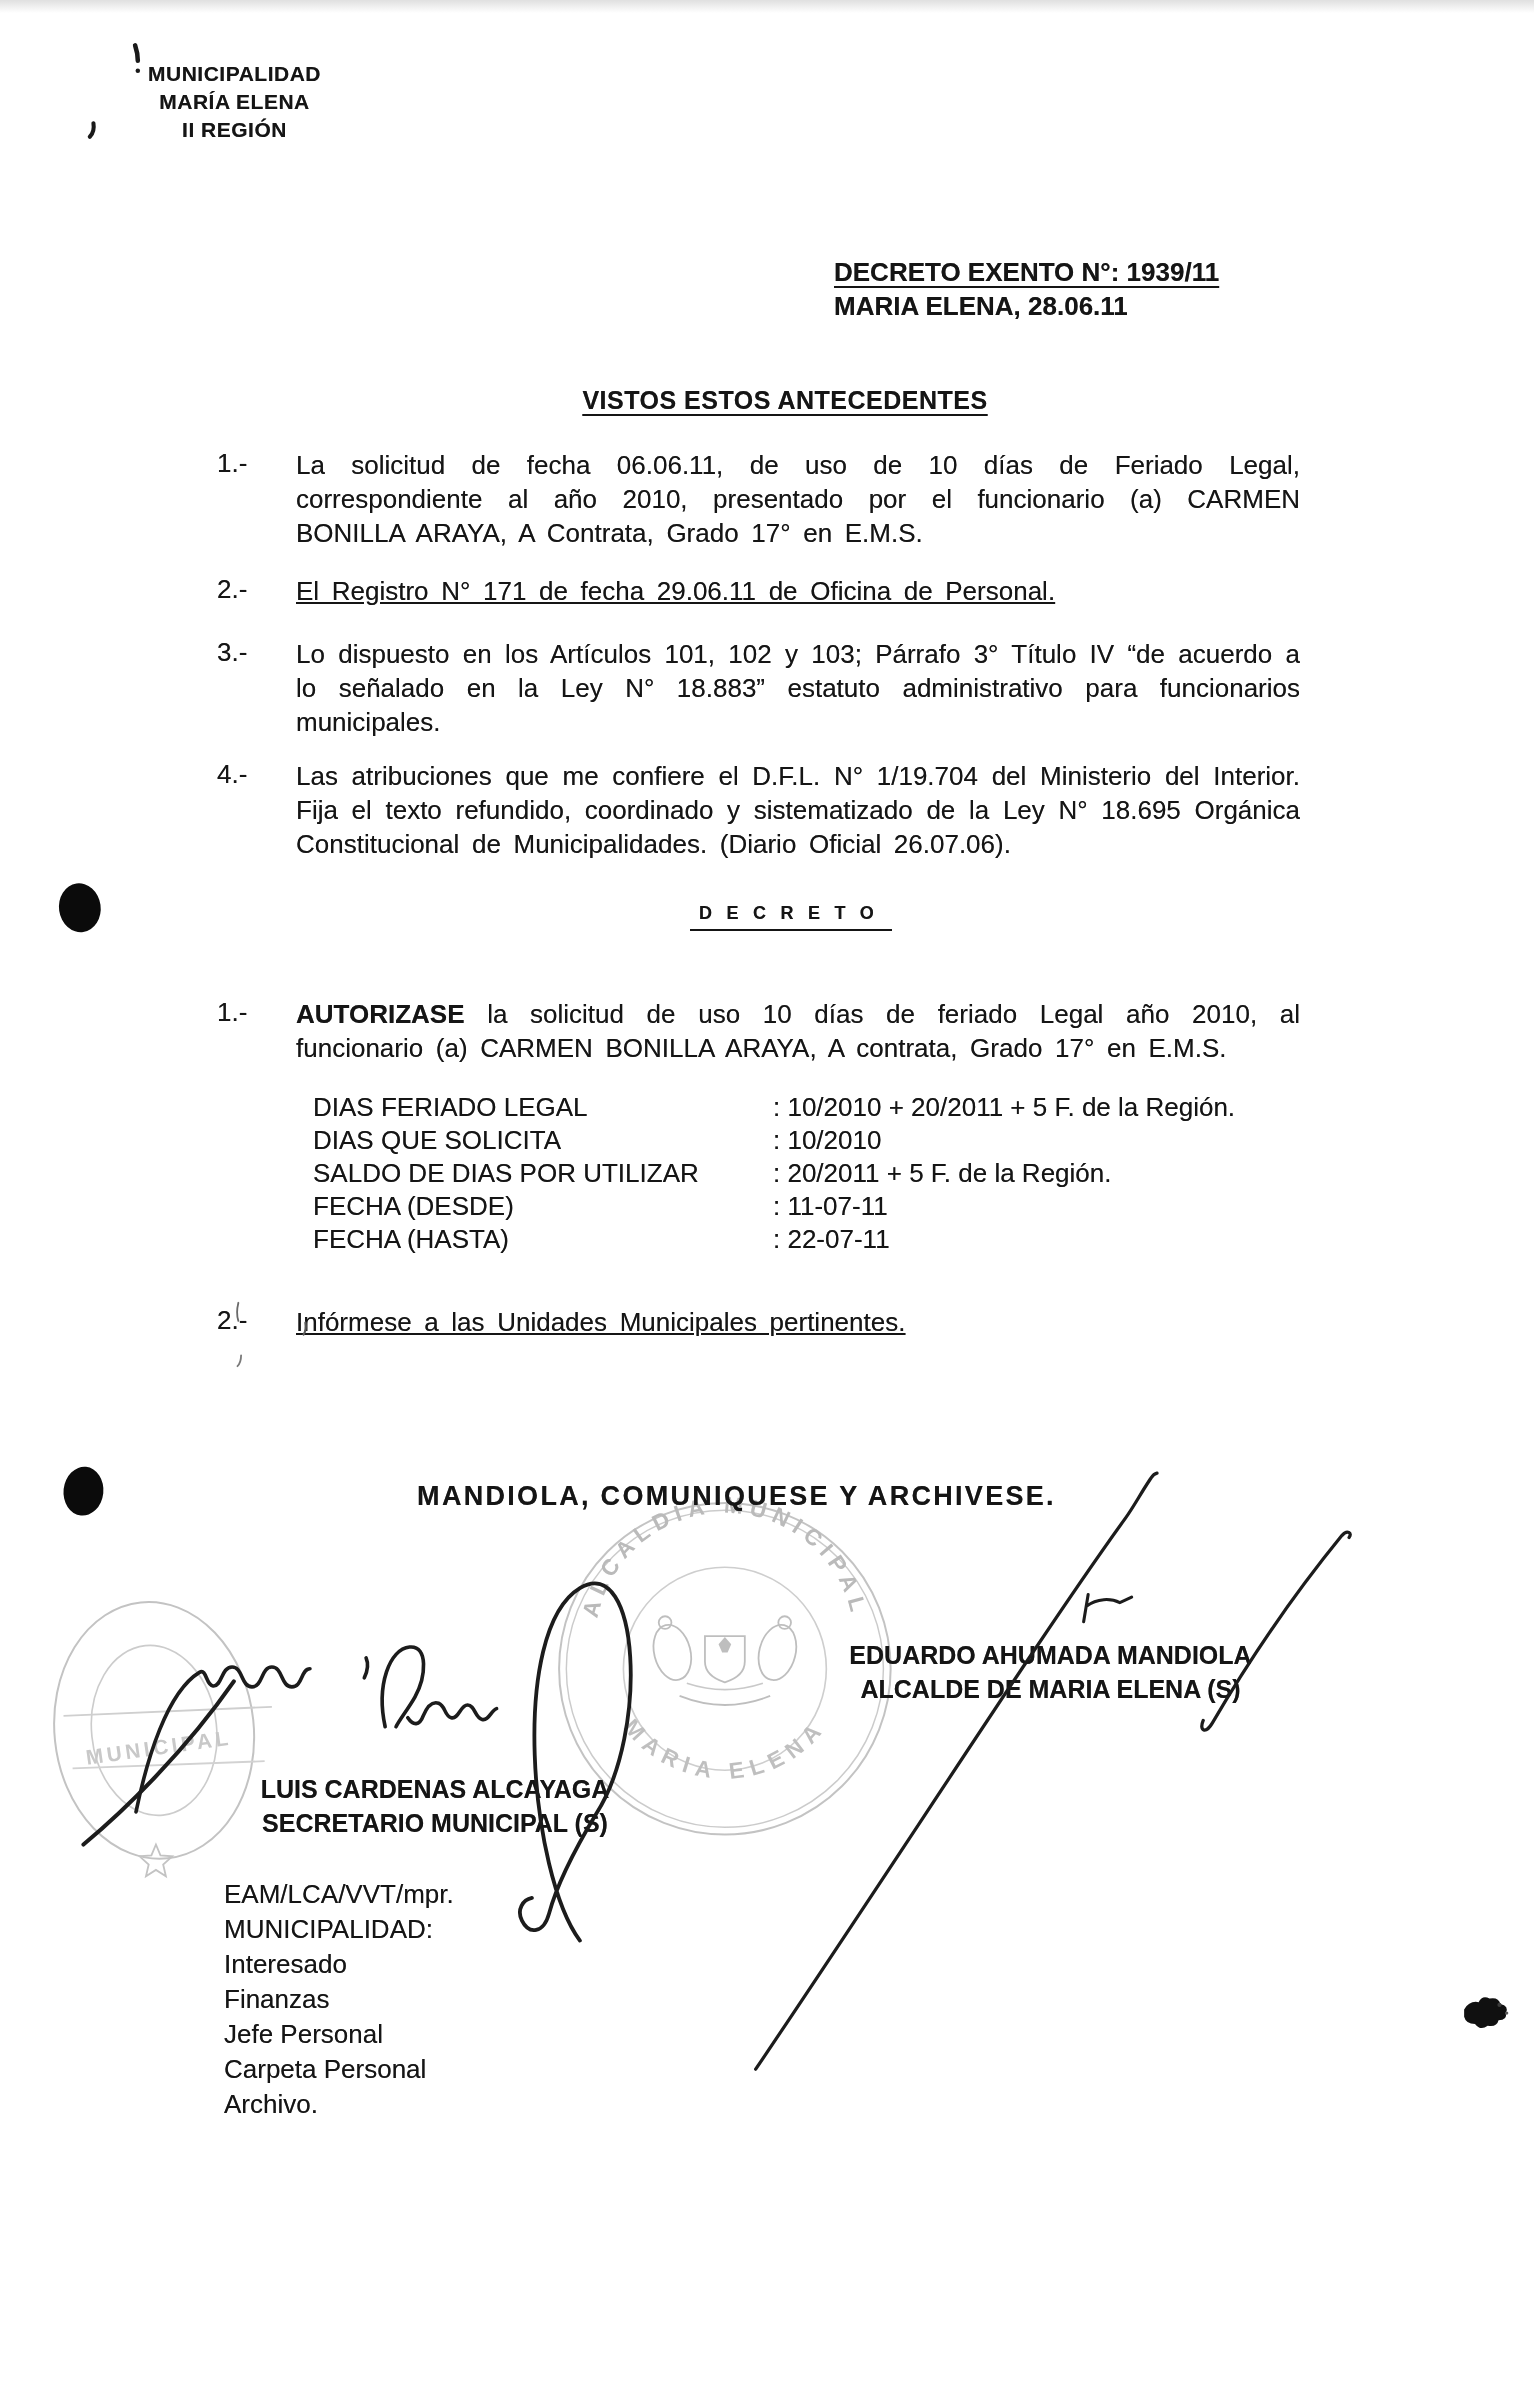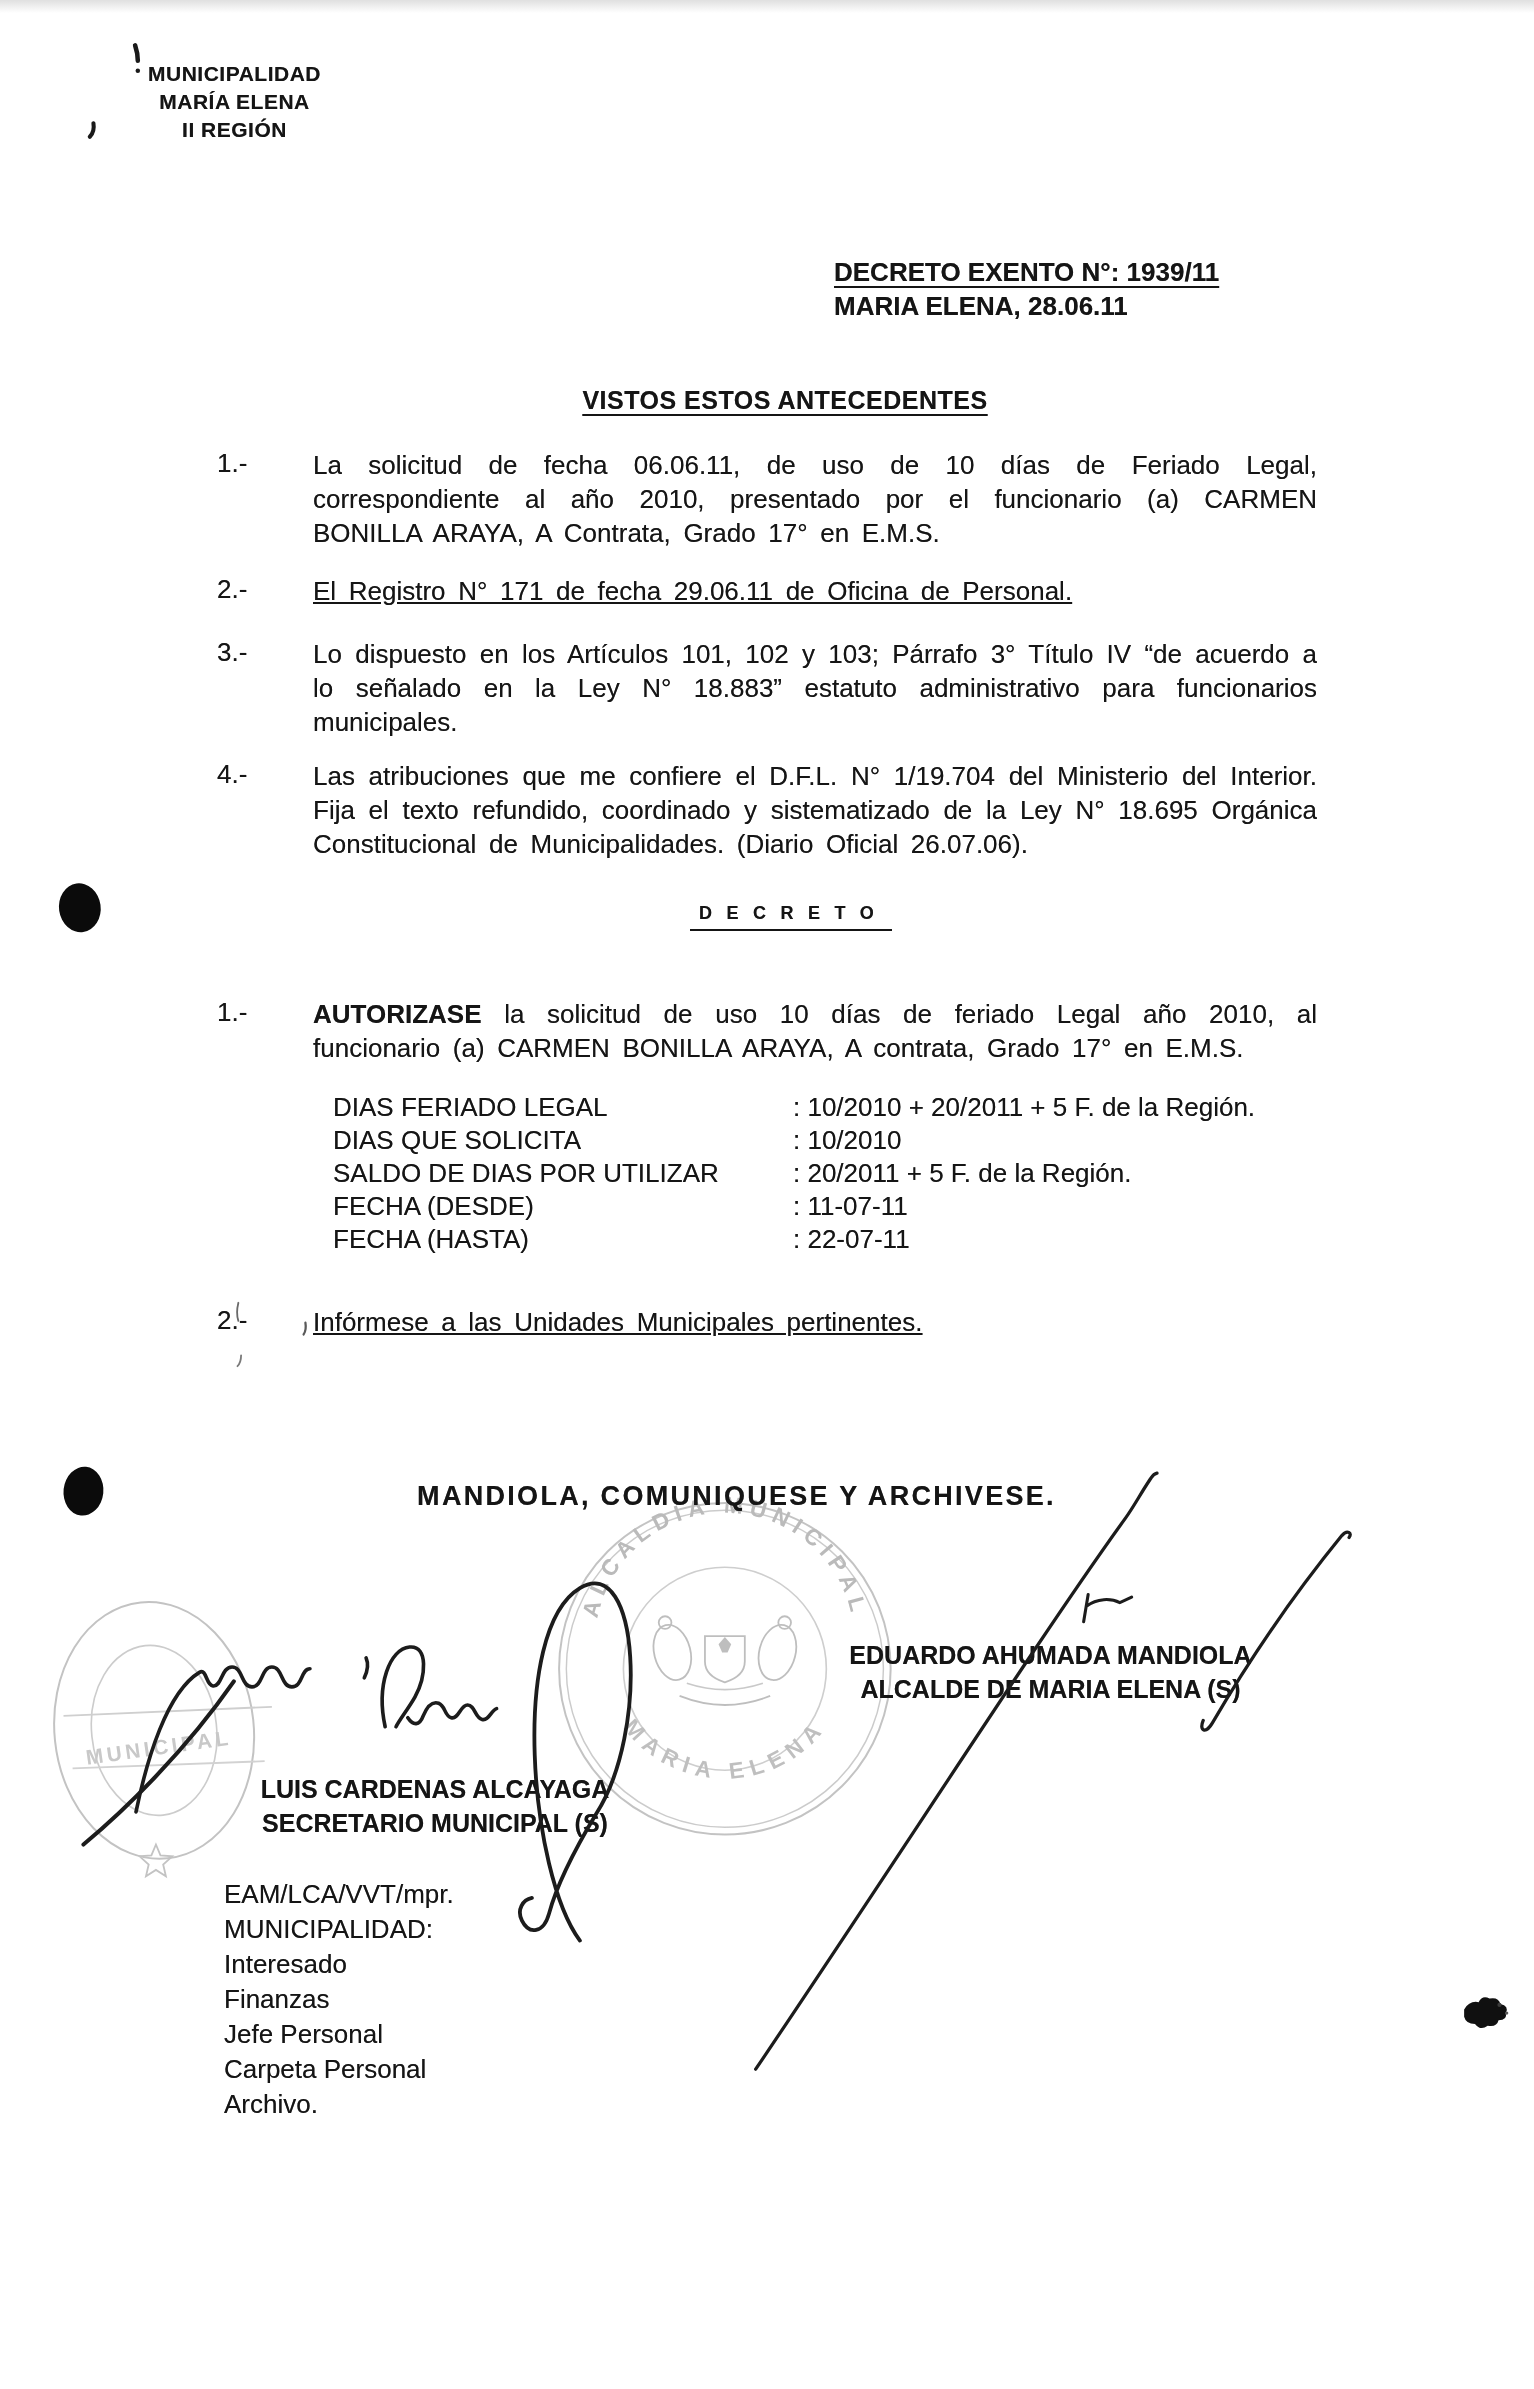--- a/index.html
+++ b/index.html
@@ -26,32 +26,32 @@
     letter-spacing:0.5px;
   }
   .decree-head{ left:834px; top:255px; font-weight:700; font-size:26px; line-height:34px; }
   .vistos-title{
     left:785px; top:386px; transform:translateX(-50%);
     font-weight:700; font-size:25px; letter-spacing:0.5px; white-space:nowrap;
   }
   .item{ left:0; top:0; width:100%; }
   .num{ position:absolute; left:217px; font-size:26px; }
   .para{
-    position:absolute; left:313px; width:1004px;
+    position:absolute; left:296px; width:1004px;
     font-size:26px; line-height:34px;
     text-align:justify; word-spacing:5.4px;
   }
   .nowrap{ white-space:nowrap; width:auto; text-align:left;text-decoration:underline; }
   .decreto-title{
     left:690px; top:903px; font-size:18px; font-weight:600;
     letter-spacing:14.5px; border-bottom:2.7px solid #151515; padding:0 3.6px 5.4px 9px;
     white-space:nowrap;
   }
   .dtable{ left:313px; top:1092px; font-size:26px; }
-  .drow{ height:33px; white-space:nowrap;margin-left:20px; }
+  .drow{ height:33px; white-space:nowrap; }
   .dlabel{ display:inline-block; width:460px; }
   .anotese{
     left:401px; top:1481px; width:671px; text-align:center;
     font-weight:700; font-size:27px; letter-spacing:2.3px; white-space:nowrap;
   }
   .sig-right{ left:797px; top:1638px; width:507px; text-align:center;
     font-weight:700; font-size:25px; line-height:34px; }
   .sig-left{ left:204px; top:1772px; width:462px; text-align:center;
     font-weight:700; font-size:25px; line-height:34px; }
   .footer{ left:224px; top:1861px; font-size:26px; line-height:35px;margin-top:16px; }

